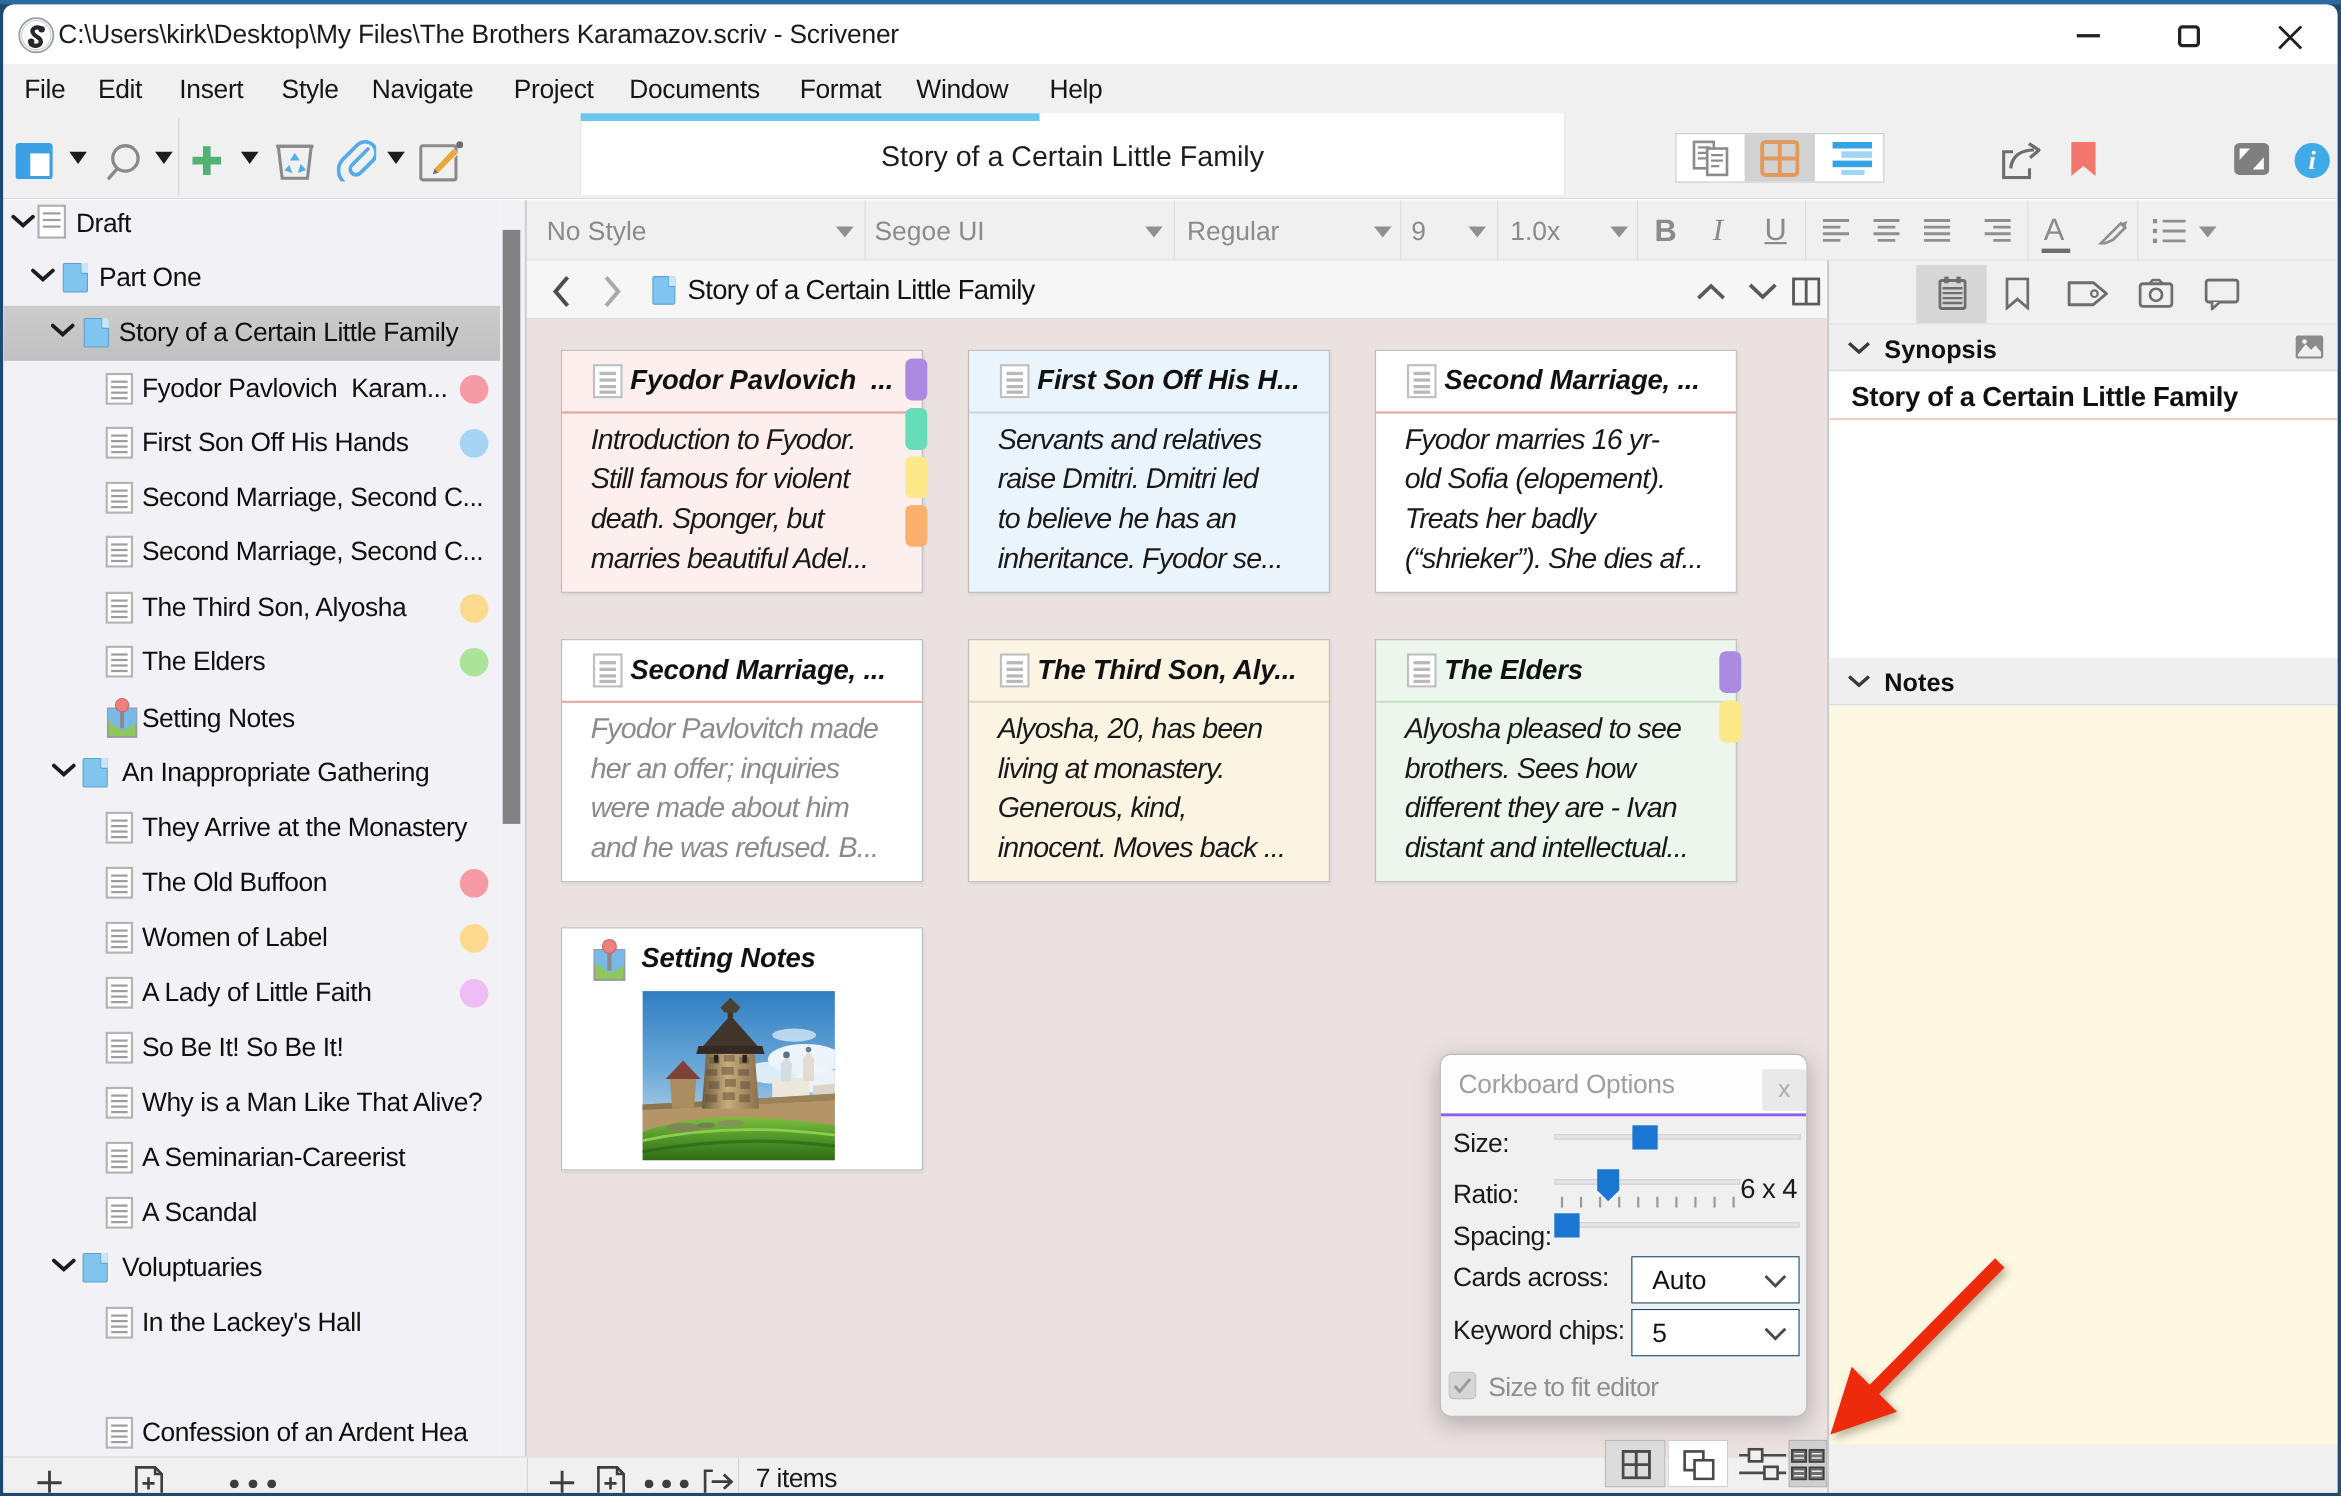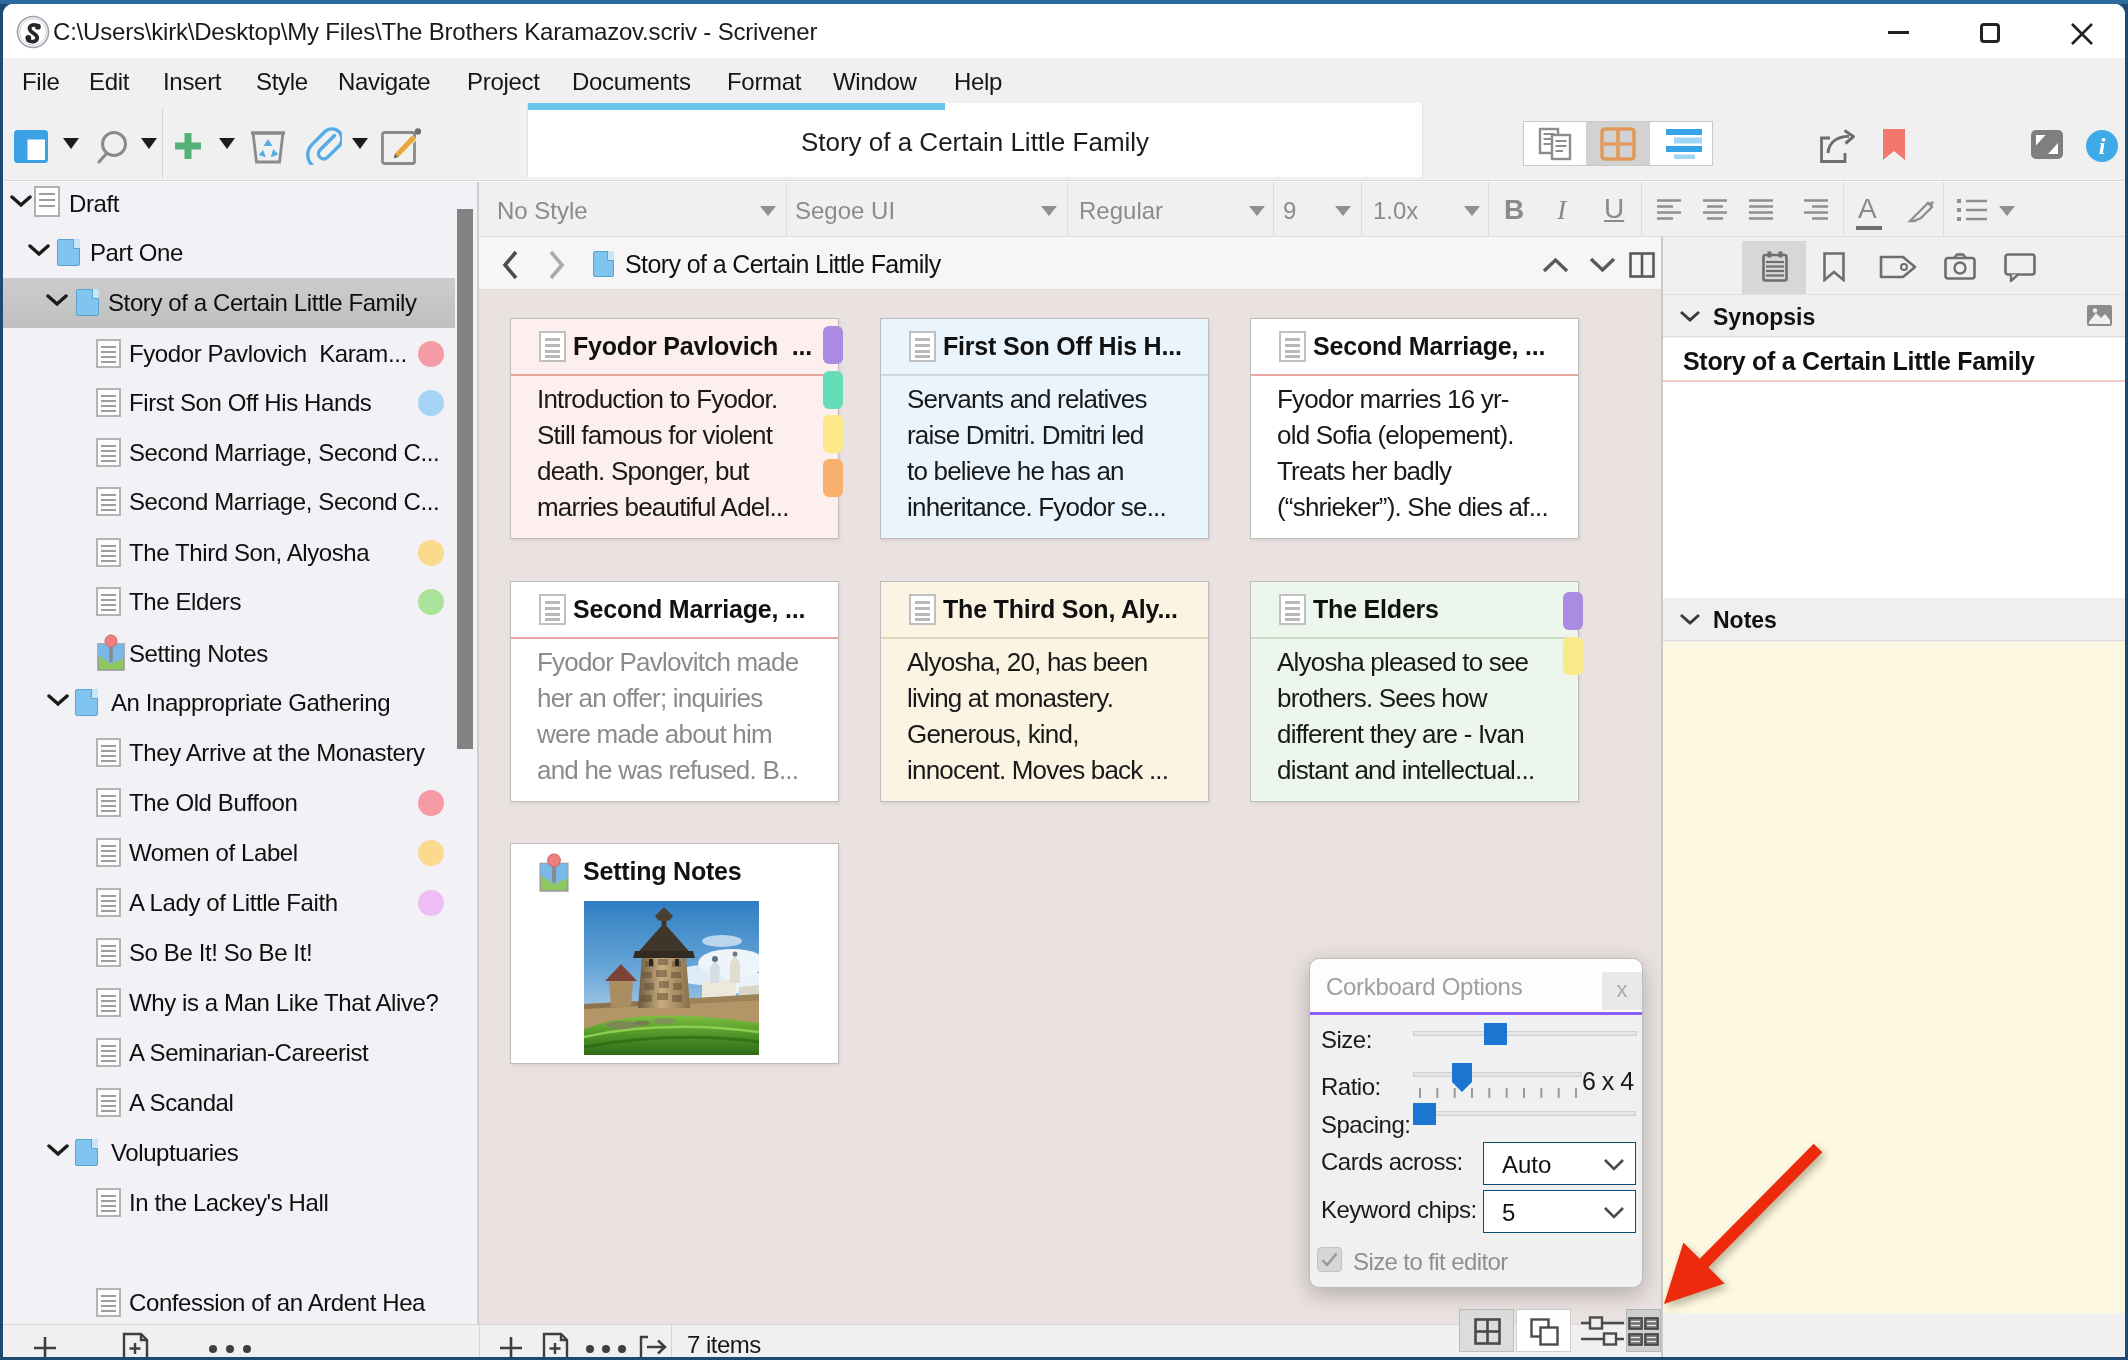--- a/index.html
+++ b/index.html
@@ -46,21 +46,21 @@
   .folder { position:absolute; top:11px; width:23px; height:27px; background:#7fc5ef; border:1px solid #5da3cf; border-radius:2px; }
   .folder i { position:absolute; right:-1px; top:-1px; width:7px; height:10px; background:#c8e6f8; border-left:1px solid #5da3cf; border-bottom:1px solid #5da3cf; border-radius:0 2px 0 2px;}
   
   #fmtbar { position:absolute; left:476px; top:178px; width:1646px; height:55px; background:#f0f0f0; border-bottom:1px solid #dedede; color:#8b8b8b; }
   #fmtbar .fsep { position:absolute; top:0px; width:1px; height:55px; background:#dcdcdc; }
   #fmtbar .ftext { position:absolute; top:15px; font-size:24px; color:#8b8b8b; }
   #fmtbar .fcaret { position:absolute; top:24px; width:0; height:0; border-left:8px solid transparent; border-right:8px solid transparent; border-top:10px solid #8f8f8f; }
   
   #navhdr { position:absolute; left:0; top:0; width:1182px; height:53px; background:#f6f6f6; border-bottom:1px solid #e0e0e0; }
   
-  #cork { position:absolute; left:0; top:54px; width:1182px; height:1033px; background:#eae2e1; }
+  #cork { position:absolute; left:0; top:54px; width:1182px; height:1033px; background:#eae2e1;font-style:italic; }
   .card { position:absolute; width:329px; height:221px; border:1px solid #bcbcbc; box-shadow:1px 2px 3px rgba(90,70,70,0.10); }
   .card .ttl { position:absolute; left:62px; top:13px; font-size:25px; font-weight:bold; color:#111; white-space:nowrap; letter-spacing:-0.2px; }
   .card .dv { position:absolute; left:0; top:55px; width:100%; height:2px; }
   .card .body { position:absolute; left:26px; top:62px; width:304px; font-size:26px; line-height:36px; color:#191919; letter-spacing:-0.8px; }
   .cdoc { position:absolute; left:28px; top:12px; width:27px; height:31px; background:#fff; border:2px solid #c0c0c0; }
   .cdoc i { position:absolute; left:4px; right:4px; height:3px; background:#b9b9b9; }
   .chip { position:absolute; width:20px; height:38px; border-radius:6px; }
   
   .ihdr { position:absolute; left:0; width:462px; height:43px; background:#efefef; }
   .ihdr .htxt { position:absolute; left:50px; top:9px; font-size:23px; font-weight:bold; color:#111; }

